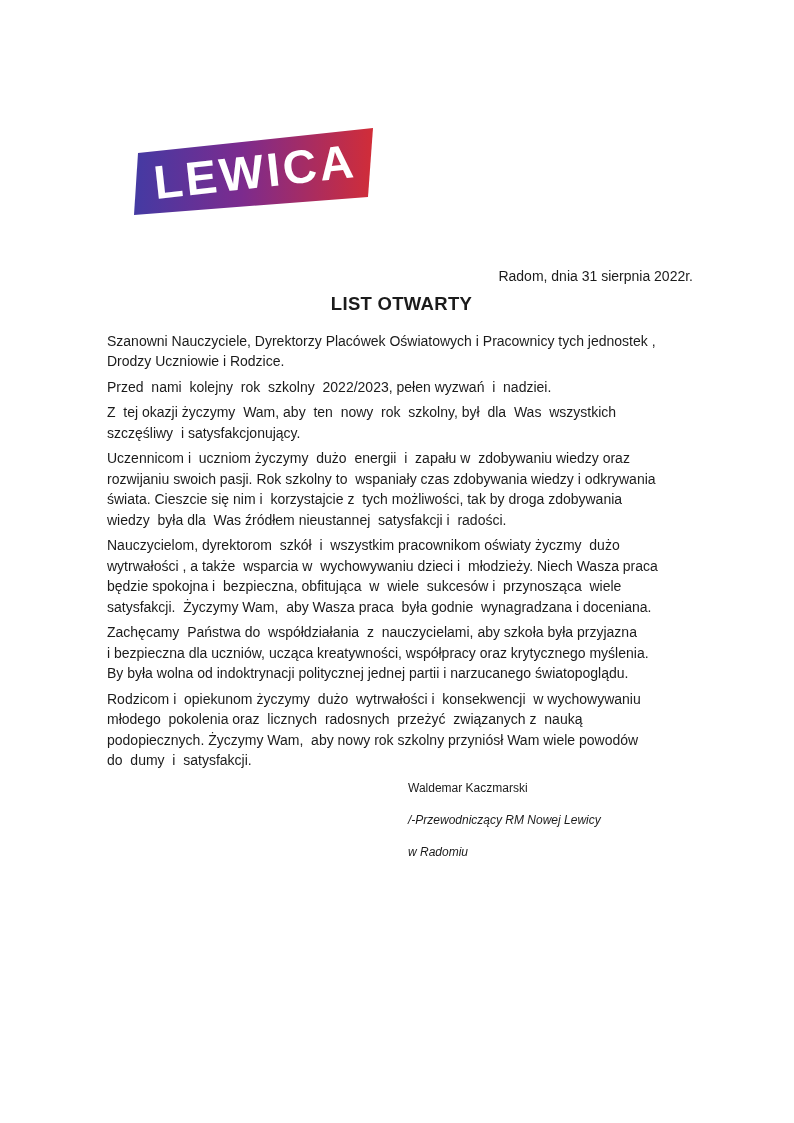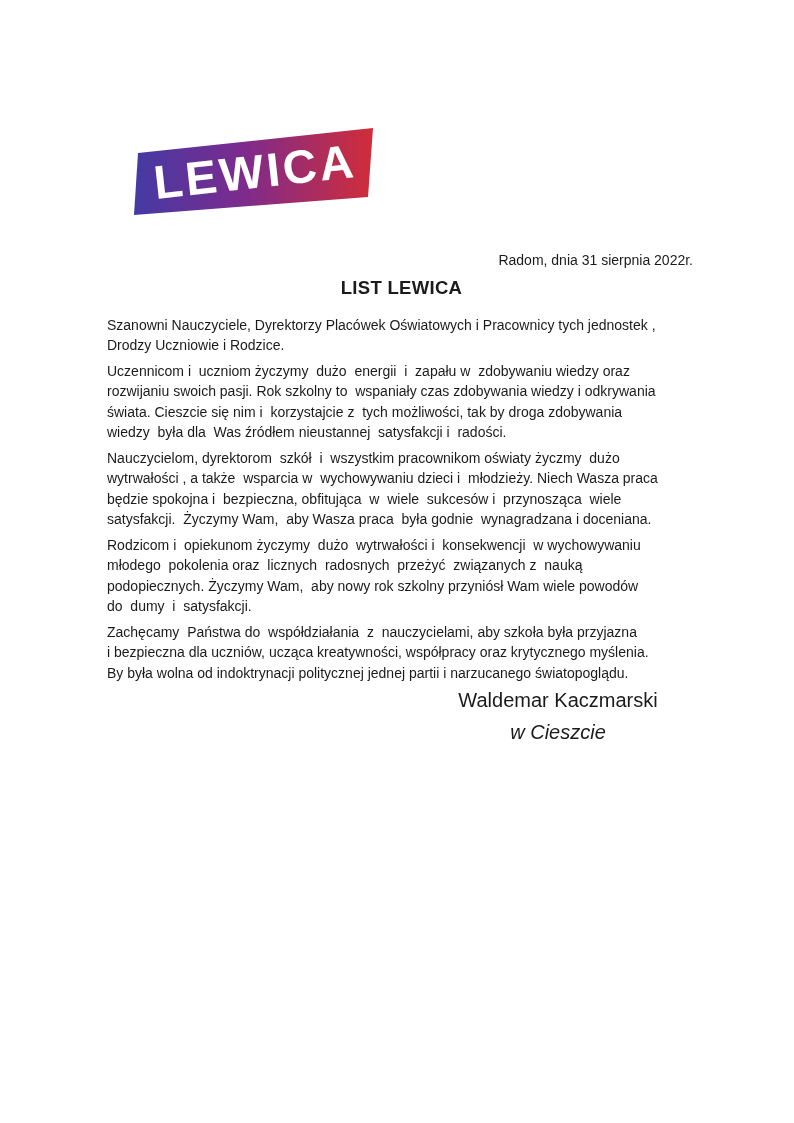--- a/index.html
+++ b/index.html
@@ -18,21 +18,21 @@
   }
   .logo-wrap {
     position: absolute;
     top: 115px;
     left: 125px;
     width: 260px;
     height: 110px;
   }
   .content {
     position: absolute;
-    top: 250px;
+    top: 266px;
     left: 95px;
     width: 613px;
     font-size: 14px;
     line-height: 20.5px;
   }
   .date {
     margin: 0;
     text-align: right;
     padding-right: 15px;
     white-space: pre;
@@ -48,22 +48,22 @@
   p.par {
     margin: 0 0 5px 12px;
     white-space: pre;
   }
   p.par.first {
     margin-top: 15px;
   }
   .signature {
     width: 300px;
     margin: 7px 0 0 auto;
-    text-align: center;
-    font-size: 20px;
+    text-align: left;
+    font-size: 12px;
     line-height: 21px;
   }
   .sig-line {
     margin: 0 0 11px 0;
     white-space: pre;
   }
   .sig-italic {
     font-style: italic;
   }
 </style>
@@ -83,39 +83,43 @@
       </defs>
       <polygon points="13,38 248,13 243,82 9,100" fill="url(#lewica-grad)"></polygon>
       <text x="130" y="73" text-anchor="middle" font-family="Liberation Sans, sans-serif" font-weight="bold" font-size="47" letter-spacing="3" fill="#ffffff" transform="rotate(-6.3 130 57)">LEWICA</text>
     </svg>
   </div>
 
   <div class="content">
 
     <p class="date">Radom, dnia 31 sierpnia 2022r.</p>
 
-    <p class="title">LIST LEWICA</p>
+    <p class="title">LIST OTWARTY</p>
 
     <p class="par first">Szanowni Nauczyciele, Dyrektorzy Placówek Oświatowych i Pracownicy tych jednostek ,
 Drodzy Uczniowie i Rodzice.</p>
+    <p class="par">Przed  nami  kolejny  rok  szkolny  2022/2023, pełen wyzwań  i  nadziei.</p>
+    <p class="par">Z  tej okazji życzymy  Wam, aby  ten  nowy  rok  szkolny, był  dla  Was  wszystkich
+szczęśliwy  i satysfakcjonujący.</p>
     <p class="par">Uczennicom i  uczniom życzymy  dużo  energii  i  zapału w  zdobywaniu wiedzy oraz
 rozwijaniu swoich pasji. Rok szkolny to  wspaniały czas zdobywania wiedzy i odkrywania
 świata. Cieszcie się nim i  korzystajcie z  tych możliwości, tak by droga zdobywania
 wiedzy  była dla  Was źródłem nieustannej  satysfakcji i  radości.</p>
     <p class="par">Nauczycielom, dyrektorom  szkół  i  wszystkim pracownikom oświaty życzmy  dużo
 wytrwałości , a także  wsparcia w  wychowywaniu dzieci i  młodzieży. Niech Wasza praca
 będzie spokojna i  bezpieczna, obfitująca  w  wiele  sukcesów i  przynosząca  wiele
 satysfakcji.  Życzymy Wam,  aby Wasza praca  była godnie  wynagradzana i doceniana.</p>
+    <p class="par">Zachęcamy  Państwa do  współdziałania  z  nauczycielami, aby szkoła była przyjazna
+i bezpieczna dla uczniów, ucząca kreatywności, współpracy oraz krytycznego myślenia.
+By była wolna od indoktrynacji politycznej jednej partii i narzucanego światopoglądu.</p>
     <p class="par">Rodzicom i  opiekunom życzymy  dużo  wytrwałości i  konsekwencji  w wychowywaniu
 młodego  pokolenia oraz  licznych  radosnych  przeżyć  związanych z  nauką
 podopiecznych. Życzymy Wam,  aby nowy rok szkolny przyniósł Wam wiele powodów
 do  dumy  i  satysfakcji.</p>
-    <p class="par">Zachęcamy  Państwa do  współdziałania  z  nauczycielami, aby szkoła była przyjazna
-i bezpieczna dla uczniów, ucząca kreatywności, współpracy oraz krytycznego myślenia.
-By była wolna od indoktrynacji politycznej jednej partii i narzucanego światopoglądu.</p>
 
     <div class="signature">
       <p class="sig-line">Waldemar Kaczmarski</p>
-      <p class="sig-line sig-italic">w Cieszcie</p>
+      <p class="sig-line sig-italic">/-Przewodniczący RM Nowej Lewicy</p>
+      <p class="sig-line sig-italic">w Radomiu</p>
     </div>
 
   </div>
 </div>
 
 </body></html>

